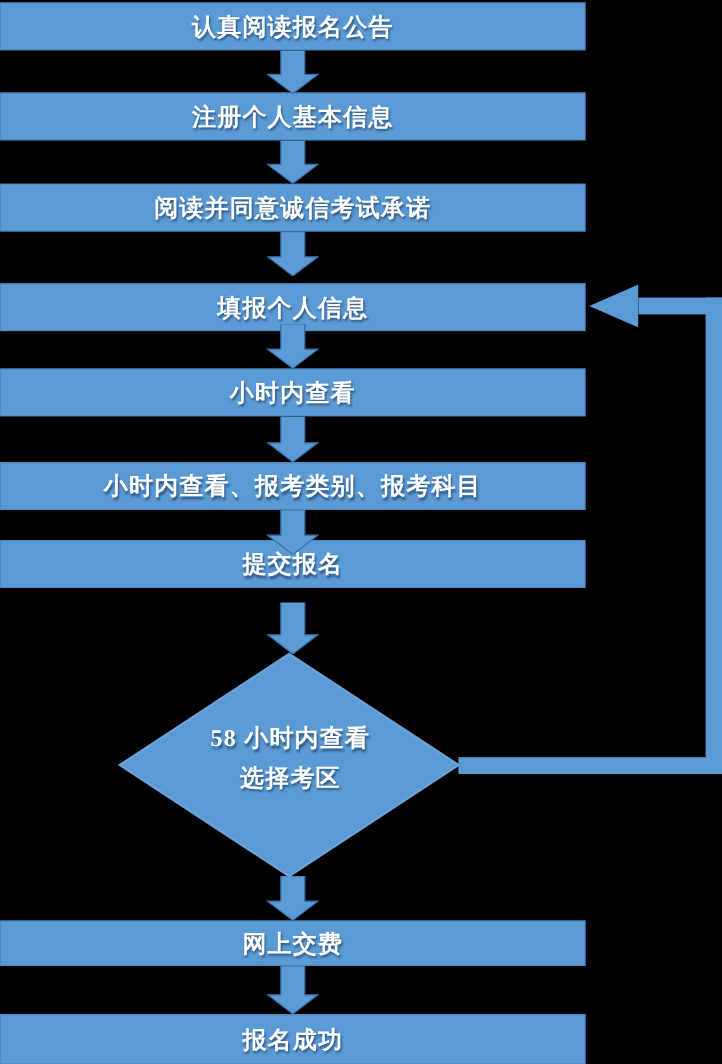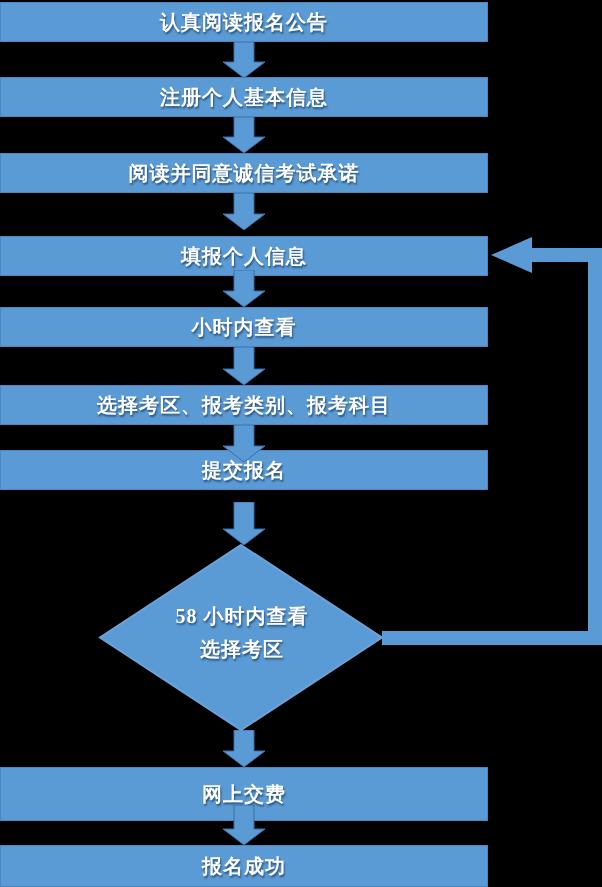--- a/index.html
+++ b/index.html
@@ -51,23 +51,23 @@
 </head>
 <body>
 
 <div class="canvas">
 
   <div class="box" style="top:2px">认真阅读报名公告</div>
   <div class="box" style="top:77px">注册个人基本信息</div>
   <div class="box" style="top:153px">阅读并同意诚信考试承诺</div>
   <div class="box" style="top:236px">填报个人信息</div>
   <div class="box" style="top:307px">小时内查看</div>
-  <div class="box" style="top:385px">选择考区、报考类别、报考科目</div>
+  <div class="box" style="top:385px">小时内查看、报考类别、报考科目</div>
   <div class="box" style="top:450px">提交报名</div>
-  <div class="box" style="top:767px;height:54px">网上交费</div>
+  <div class="box" style="top:767px;height:38px">网上交费</div>
   <div class="box" style="top:845px;height:42px">报名成功</div>
 
   <svg class="arrow" style="top:42px" width="44" height="36" viewBox="0 0 44 36">
       <polygon points="12,0 32,0 32,20 43,20 22,36 1,20 12,20"></polygon>
     </svg>
   <svg class="arrow" style="top:117px" width="44" height="36" viewBox="0 0 44 36">
       <polygon points="12,0 32,0 32,20 43,20 22,36 1,20 12,20"></polygon>
     </svg>
   <svg class="arrow" style="top:193px" width="44" height="37" viewBox="0 0 44 37">
       <polygon points="12,0 32,0 32,21 43,21 22,37 1,21 12,21"></polygon>

